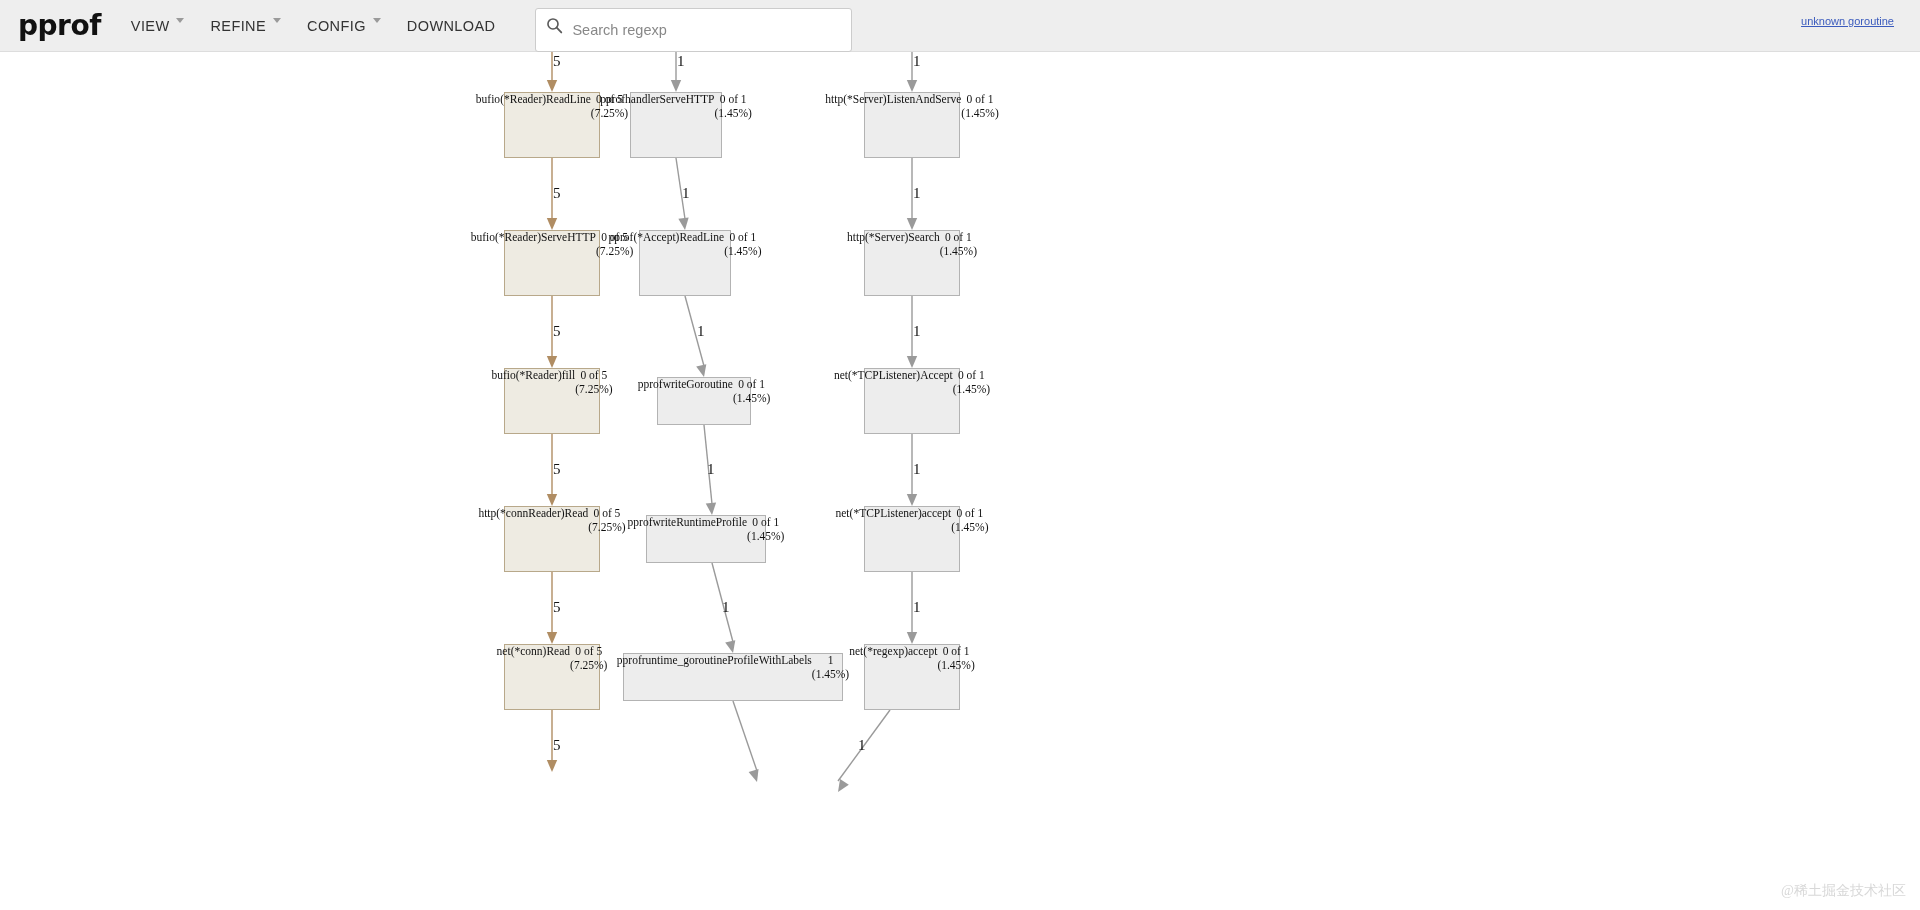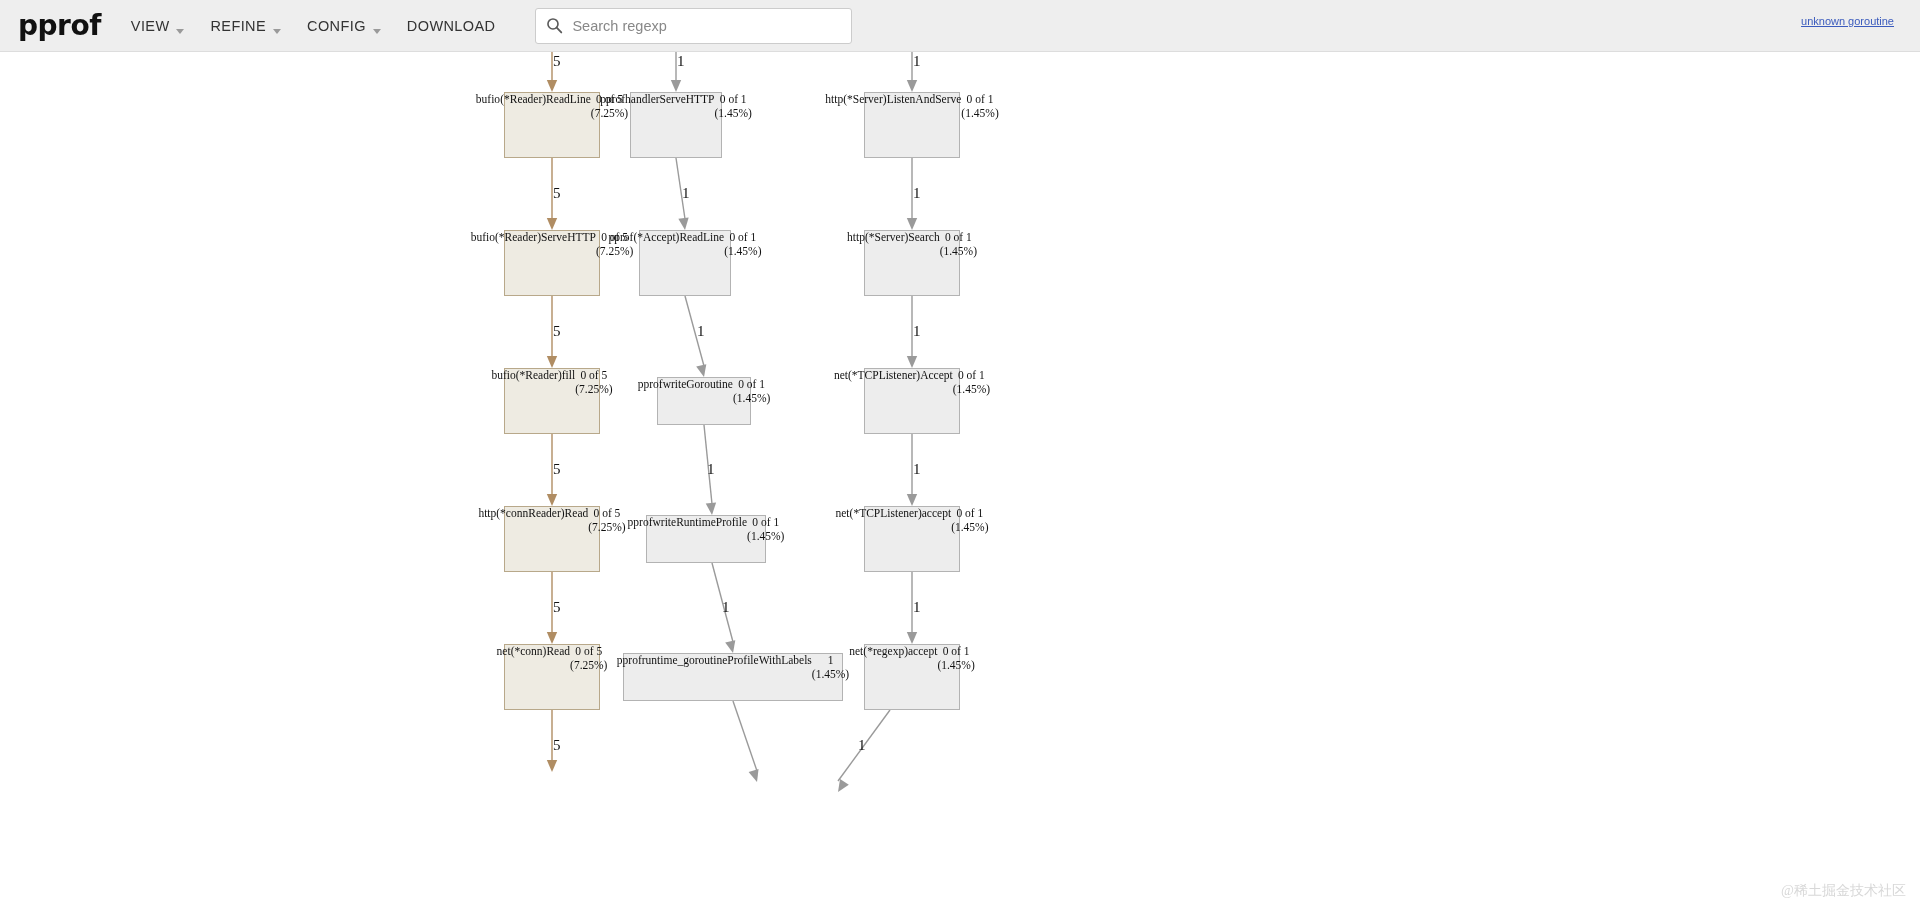--- a/index.html
+++ b/index.html
@@ -31,39 +31,39 @@
     margin-right: 26px;
     line-height: 1;
   }
   .menu-item {
     font-size: 14.5px;
     color: #333333;
     letter-spacing: 0.4px;
     padding: 6px 4px;
     margin-right: 18px;
     display: flex;
-    align-items: flex-end;
+    align-items: flex-start;
     gap: 7px;
     cursor: pointer;
     white-space: nowrap;
   }
   .caret {
     width: 0; height: 0;
     border-left: 4px solid transparent;
     border-right: 4px solid transparent;
     border-top: 5px solid #9a9a9a;
     display: inline-block;
   }
   #search-wrap {
     position: relative;
     margin-left: 18px;
     width: 317px; height: 36px;
   }
   #search-input {
-    width: 317px; height: 36px;
+    width: 317px; height: 44px;
     border: 1px solid #cccccc;
     border-radius: 3px;
     background: #ffffff;
     font-size: 14.5px;
     color: #333333;
     padding: 0 10px 0 36px;
     font-family: "Liberation Sans", sans-serif;
     outline: none;
   }
   #search-input::placeholder { color: #888888; }

